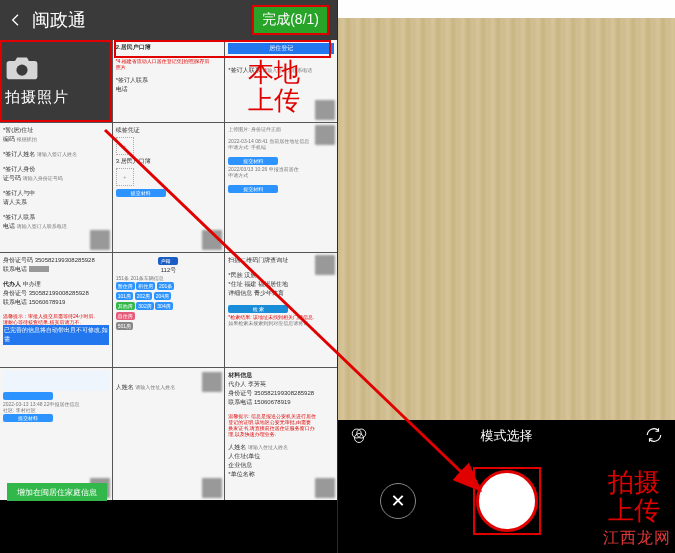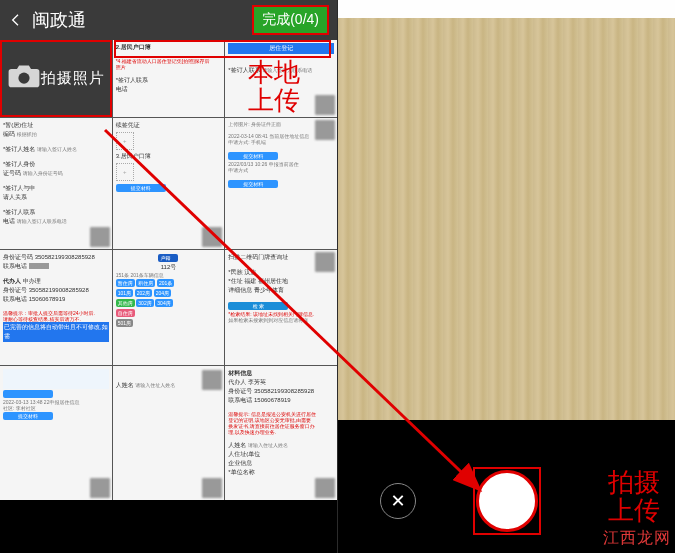--- a/index.html
+++ b/index.html
@@ -7,21 +7,21 @@
 .screen-left{position:absolute;left:0;top:0;width:337px;height:553px;background:#000}
 .screen-right{position:absolute;left:338px;top:0;width:337px;height:553px;background:#d4c5a0}
 
 .header{position:absolute;left:0;top:0;width:337px;height:40px;background:#3a3a3a;color:#fff;display:flex;align-items:center;padding:0 8px;z-index:5}
 .back-icon{width:16px;height:16px;display:inline-block}
 .header-title{font-size:18px;margin-left:8px;flex:1}
 .done-btn{background:#28a428;color:#fff;padding:4px 8px;font-size:14px;border:2px solid #e00000}
 
 .gallery-grid{position:absolute;left:0;top:40px;width:337px;height:460px;display:grid;grid-template-columns:repeat(3,1fr);gap:1px;background:#555;overflow:hidden}
 .gallery-cell{background:#f5f5f5;position:relative;overflow:hidden;font-size:6px;color:#333;padding:3px}
-.camera-tile{background:#3a3a3a;display:flex;flex-direction:row;align-items:center;justify-content:center;color:#fff;border:2px solid #e00000}
+.camera-tile{background:#3a3a3a;display:flex;flex-direction:column;align-items:flex-start;justify-content:center;color:#fff;border:2px solid #e00000}
 .camera-svg{width:34px;height:28px;margin-bottom:6px}
 .camera-label{font-size:15px;letter-spacing:1px}
 
 .thumb-blur{position:absolute;right:2px;bottom:2px;width:20px;height:20px;background:#999;filter:blur(1px);border-radius:1px}
 .thumb-blur.b2{right:2px;top:2px}
 .blue-rect{background:#2d94ff;color:#fff;font-size:5px;padding:1px 2px;margin:1px 0;display:inline-block;border-radius:2px}
 .blue-rect.green{background:#32b84a}
 .red-txt{color:#d00;font-size:5px}
 .gray-txt{color:#777;font-size:5px}
 
@@ -52,21 +52,21 @@
 
 <div class="screen-left">
 
   <div class="header">
     <span class="back-icon">
       <svg viewBox="0 0 24 24" width="16" height="16" fill="none" stroke="#fff" stroke-width="2">
           <path d="M15 4 L7 12 L15 20"></path>
         </svg>
     </span>
     <span class="header-title">闽政通</span>
-    <span class="done-btn">完成(0/4)</span>
+    <span class="done-btn">完成(8/1)</span>
   </div>
 
   <div class="gallery-grid">
 
     <div class="gallery-cell camera-tile">
       <svg class="camera-svg" viewBox="0 0 48 40" fill="#d6d6d6">
         <path d="M6 10 h8 l3-5 h14 l3 5 h8 a4 4 0 0 1 4 4 v18 a4 4 0 0 1-4 4 H6 a4 4 0 0 1-4-4 V14 a4 4 0 0 1 4-4 z"></path>
         <circle cx="24" cy="23" r="8" fill="#3a3a3a"></circle>
       </svg>
       <span class="camera-label">拍摄照片</span>
@@ -156,28 +156,45 @@
       <div>代办人 李芳英</div>
       <div>身份证号 350582199308285928</div>
       <div>联系电话 15060678919</div><br>
       <div class="red-txt">温馨提示: 信息是报送公安机关进行居住<br>登记的证明,该地区公安无审批,由需要<br>换发证书,请直接前往居住证服务窗口办<br>理,以及快速办理业务.</div><br>
       <div>人姓名 <span class="gray-txt">请输入住址人姓名</span></div>
       <div>人住址(单位<br>企业信息<br>*单位名称</div>
       <div class="thumb-blur"></div>
     </div>
   </div>
 
+  <div class="green-strip">增加在闽居住家庭信息</div>
 
 </div>
 
 <div class="screen-right">
   <div class="right-status"></div>
   <div class="wood wood-top"></div>
 
   <div class="cam-bottom">
+    <div class="cam-mode-row">
+      <span>
+        <svg width="18" height="18" viewBox="0 0 24 24" fill="none" stroke="#fff" stroke-width="1.2">
+            <circle cx="9" cy="10" r="6"></circle>
+            <circle cx="15" cy="10" r="6"></circle>
+            <circle cx="12" cy="16" r="6"></circle>
+          </svg>
+      </span>
+      <span class="mode-label">模式选择</span>
+      <span>
+        <svg width="18" height="18" viewBox="0 0 24 24" fill="none" stroke="#fff" stroke-width="1.5">
+            <path d="M3 12a9 9 0 0 1 15-6M21 12a9 9 0 0 1-15 6"></path>
+            <path d="M18 3v4h-4M6 21v-4h4"></path>
+          </svg>
+      </span>
+    </div>
     <div class="cam-ctrl-row">
       <div class="close-circ">✕</div>
       <div style="position:relative">
         <div class="shutter-border"></div>
         <div class="shutter"></div>
       </div>
     </div>
   </div>
   <div class="watermark">江西龙网</div>
 </div>

